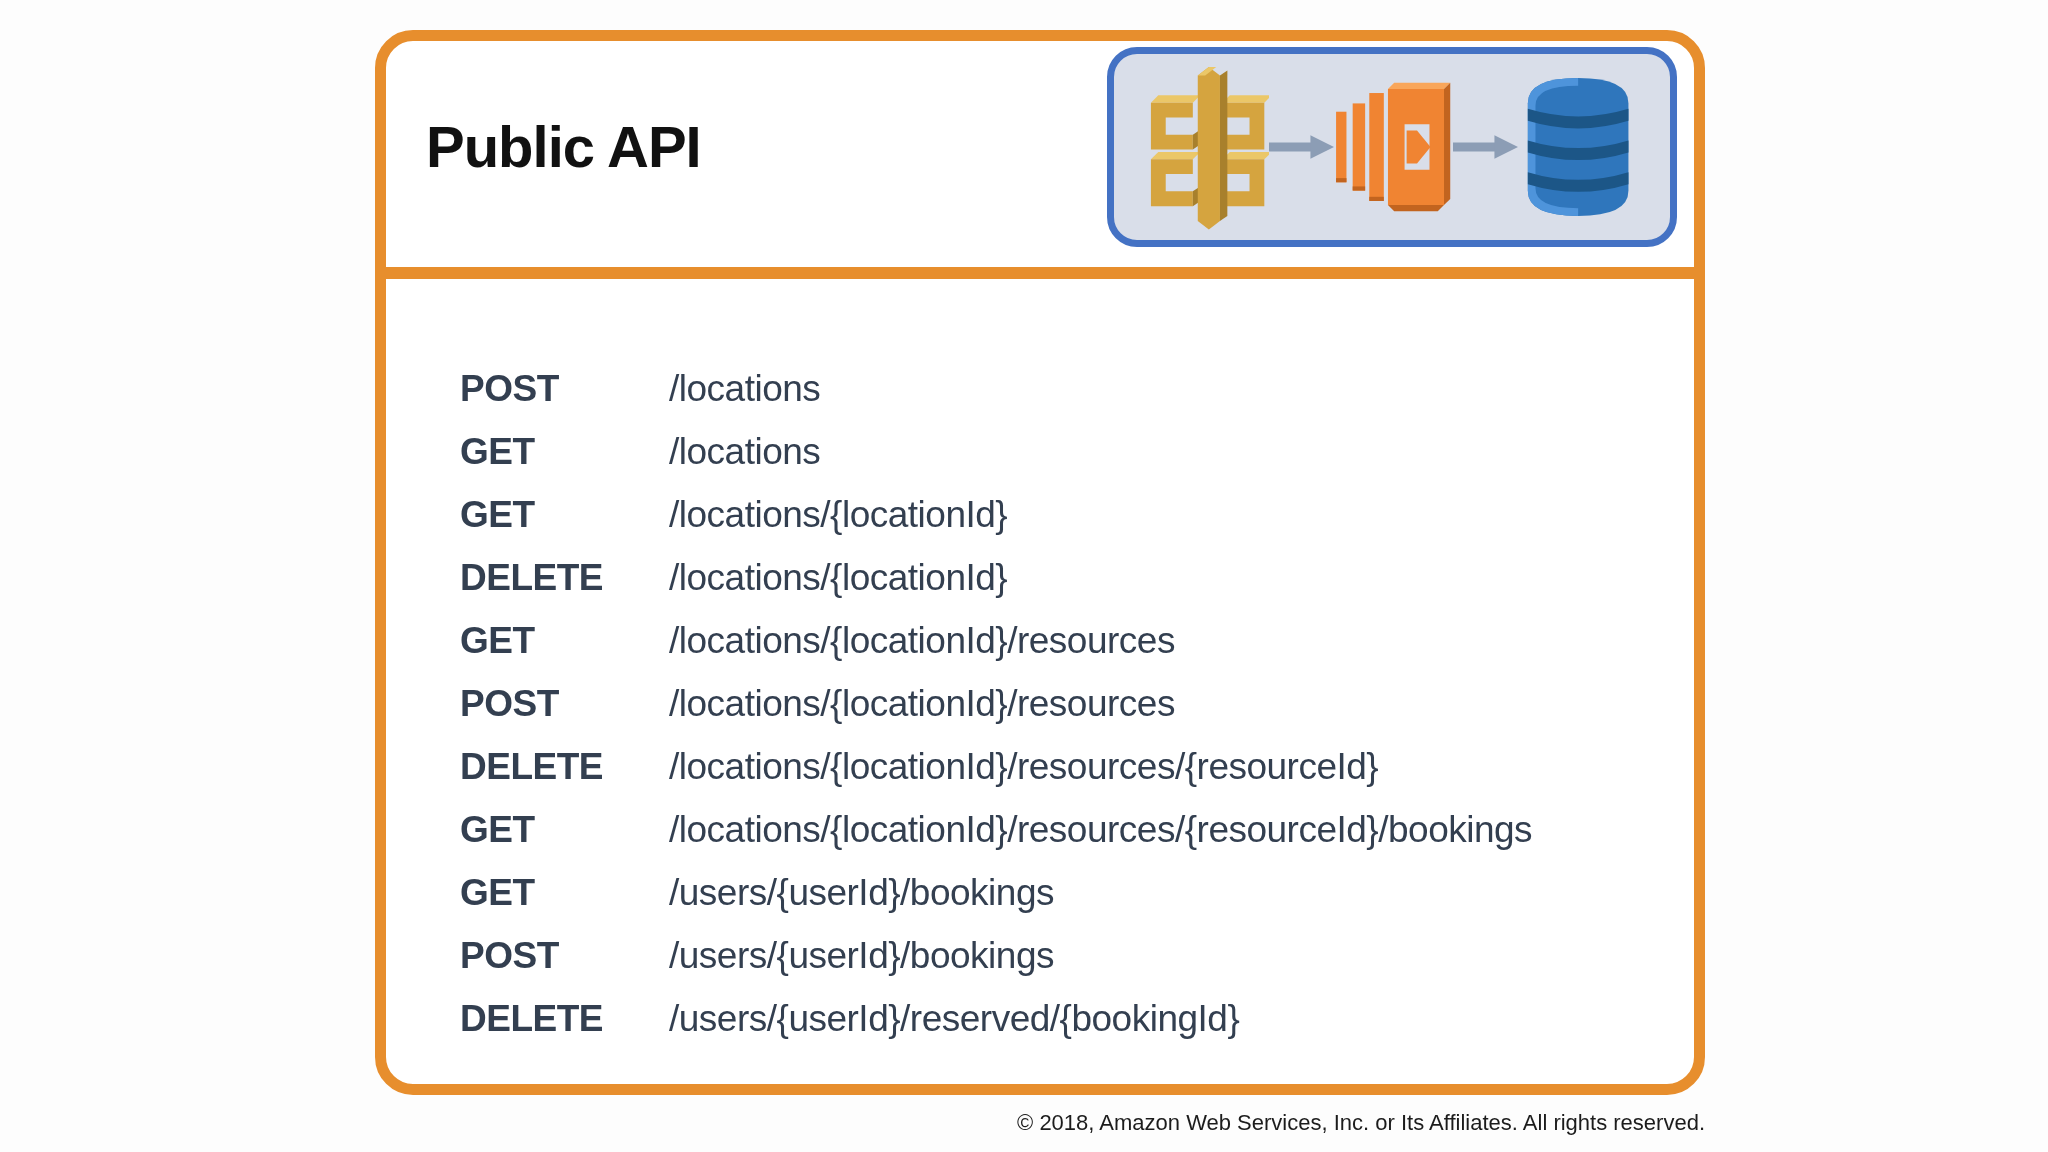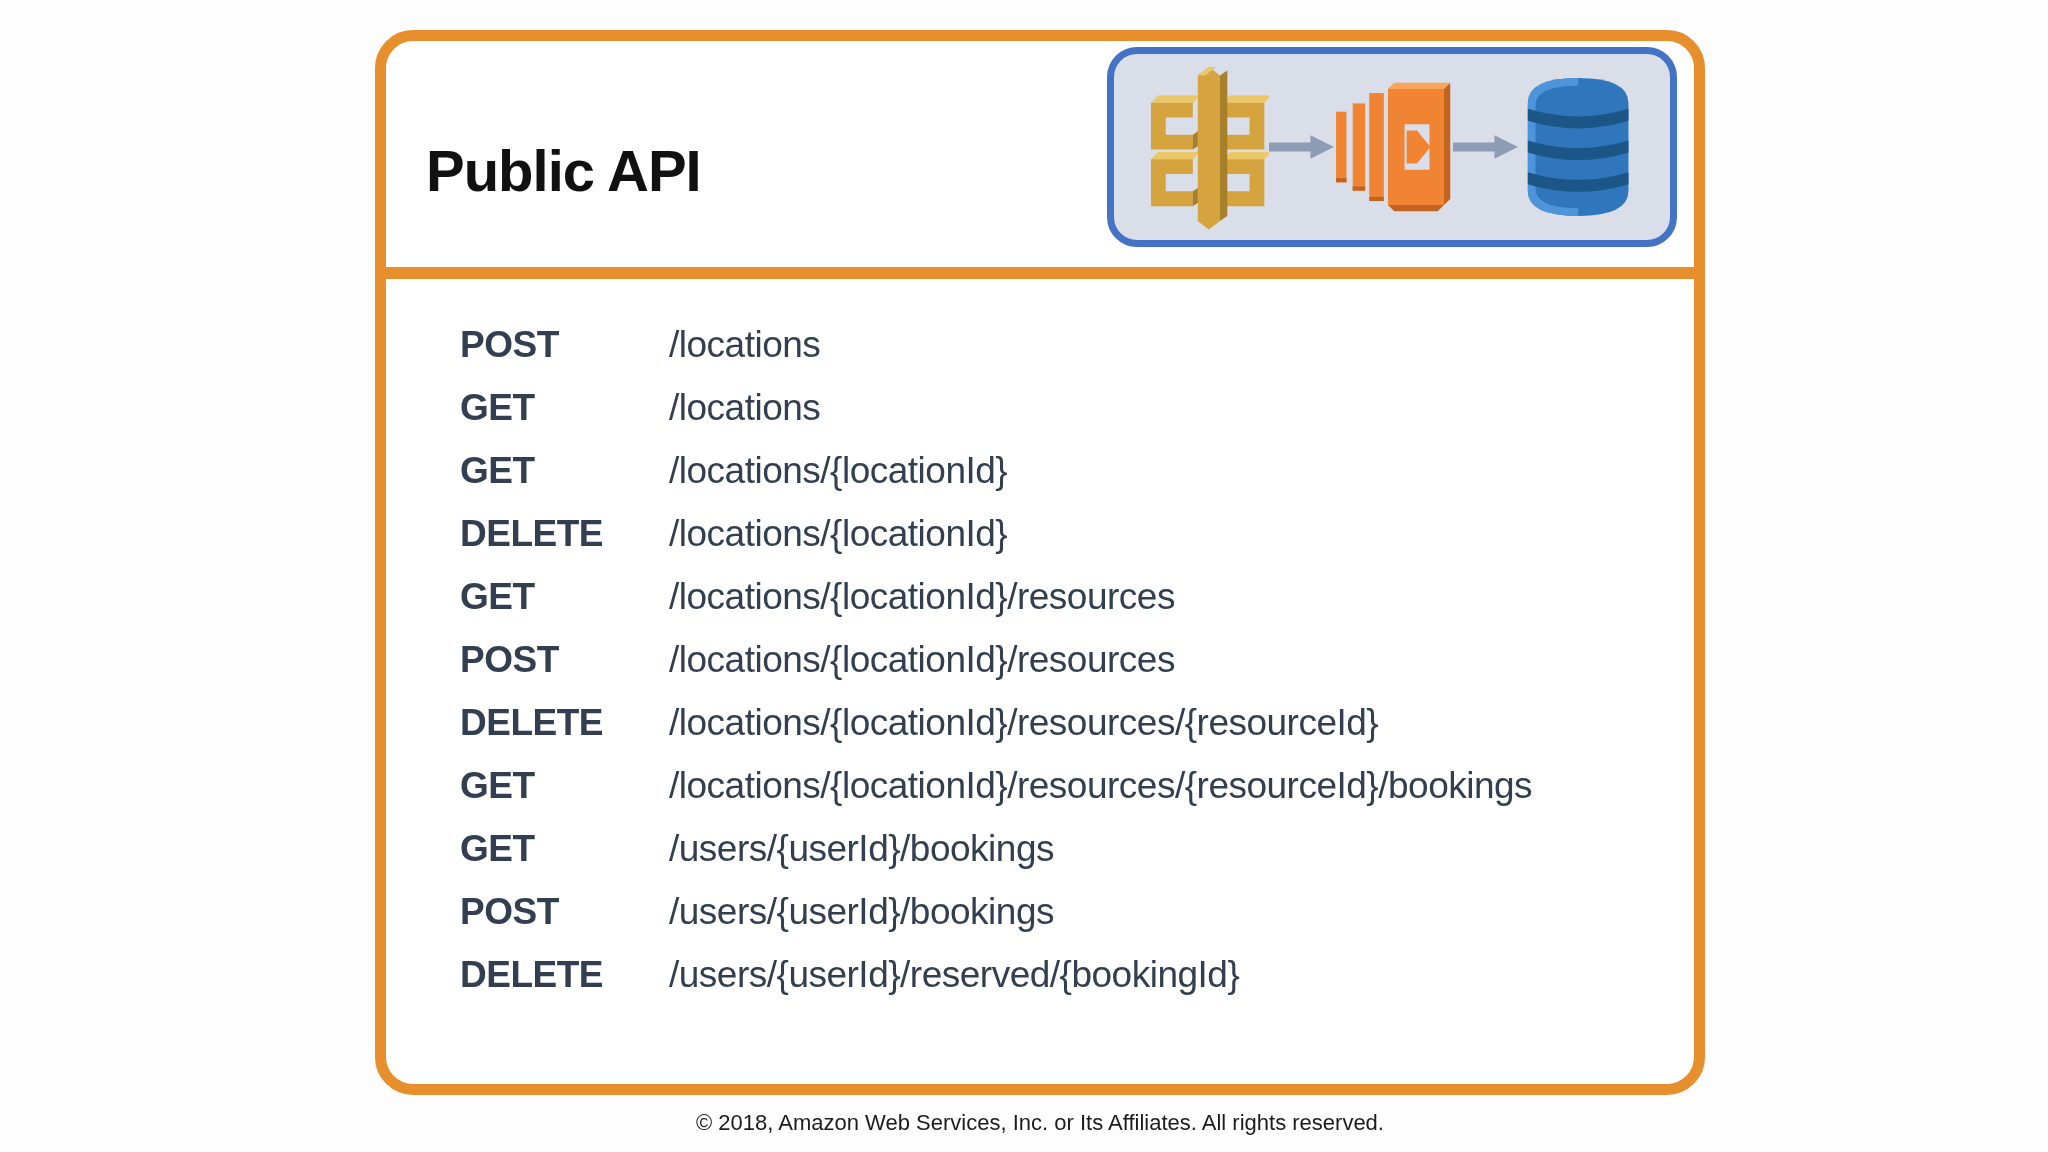--- a/index.html
+++ b/index.html
@@ -17,21 +17,21 @@
     box-sizing:border-box;
     background:#FFFFFF;
     border:11px solid var(--orange,#E78E2D);
     border-radius:38px;
   }
   .card-header{
     position:relative;height:226px;
     border-bottom:12px solid var(--orange,#E78E2D);
   }
   .page-title{
-    position:absolute;left:40px;top:96px;margin:0;
+    position:absolute;left:40px;top:72px;margin:0;
     font-size:58px;font-weight:700;letter-spacing:-1px;
     color:var(--title-color,#111111);
   }
   
   .badge{
     position:absolute;right:17px;top:6px;width:570px;height:200px;
     box-sizing:border-box;
     background:var(--badge-bg,#D9DEE9);
     border:7px solid var(--blue,#4472C4);
     border-radius:30px;
@@ -47,36 +47,36 @@
   .lam{fill:var(--lambda,#F08432);}
   .lam-dark{fill:var(--lambda-dark,#C2641F);}
   .lam-light{fill:var(--lambda-light,#F9A65A);}
   .dyn{fill:var(--dynamo,#2F76BC);}
   .dyn-dark{fill:var(--dynamo-dark,#1C5687);}
   .dyn-light{fill:var(--dynamo-light,#4E94DB);}
   .arrow-stroke{stroke:var(--arrow,#8C9DB5);}
   .arrow-fill{fill:var(--arrow,#8C9DB5);}
 
   
-  .endpoints{padding:34px 0 0 74px;}
+  .endpoints{padding:34px 0 0 74px;margin-top:44px;}
   .endpoint-row{display:flex;align-items:center;height:63px;}
   .method{
     width:209px;flex:0 0 209px;
     font-size:37px;font-weight:700;letter-spacing:-0.5px;
     color:var(--text,#333F50);
   }
   .path{
     font-size:37px;letter-spacing:-0.5px;
     color:var(--text,#333F50);
     white-space:nowrap;
   }
 
   .footer{
     position:absolute;left:375px;top:1110px;width:1330px;
-    text-align:center;font-size:22px;
+    text-align:right;font-size:22px;
     color:var(--footer-color,#1C1C1C);
   }
 </style>
 </head>
 <body>
 
 <div class="stage">
 
   <div class="card">
 

